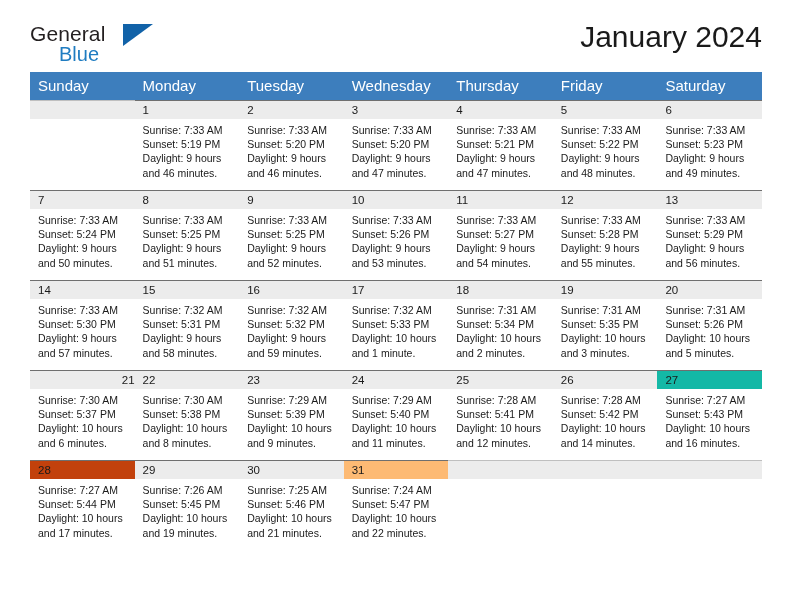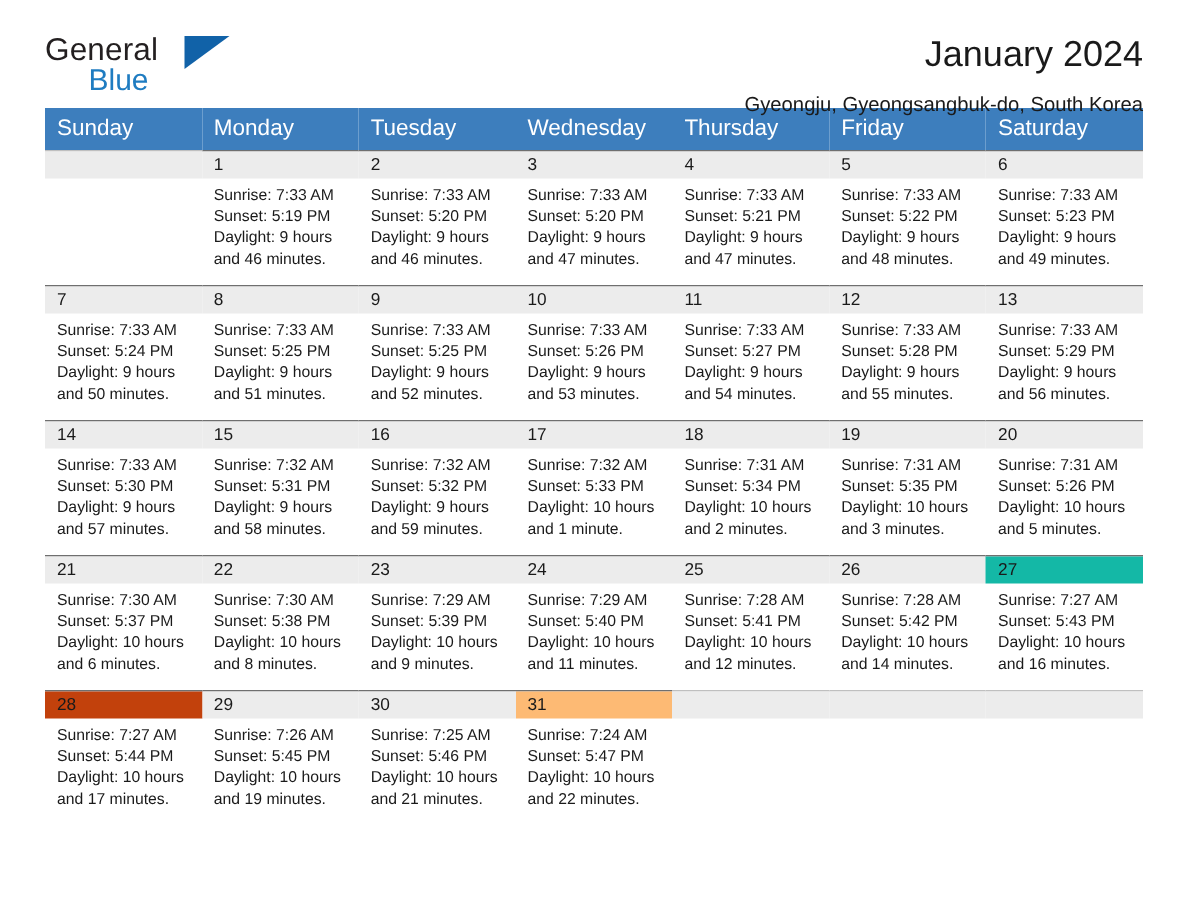--- a/index.html
+++ b/index.html
@@ -62,21 +62,21 @@
     height: 0;
     border-left: 30px solid #1162a8;
     border-bottom: 22px solid transparent;
   }
 
   .title-block {
     text-align: right;
     padding-top: 0;
   }
   .cal-title {
-    font-size: 24px;
+    font-size: 30px;
     color: #1a1a1a;
     line-height: 30px;
     white-space: nowrap;
   }
   .cal-subtitle {
     font-size: 13.5px;
     color: #1a1a1a;
     line-height: 18px;
     margin-top: 9px;
     white-space: nowrap;
@@ -144,21 +144,20 @@
   <div class="header">
 
     <div class="brand">
       <span class="brand-general">General</span>
       <span class="brand-triangle" style="border-left-color: rgb(17, 98, 168);"></span>
       <span class="brand-blue" style="color: rgb(31, 124, 193);">Blue</span>
     </div>
 
     <div class="title-block">
       <div class="cal-title">January 2024</div>
-      <div class="cal-subtitle">Gyeongju, Gyeongsangbuk-do, South Korea</div>
     </div>
 
   </div>
 
   <table class="calendar">
     <colgroup>
       <col>
         <col>
         <col>
         <col>
@@ -405,21 +404,21 @@
                 <div>Sunset: 5:26 PM</div>
                 <div>Daylight: 10 hours</div>
                 <div>and 5 minutes.</div>
               </div>
             </div>
           </td>
         </tr>
         <tr>
           <td>
             <div class="cell has-day">
-              <div class="daynum-bar" style="background: rgb(236, 236, 236);">21</div>
+              <div class="daynum-bar" style="background: rgb(236, 236, 236); text-align: right;">21</div>
               <div class="lines">
                 <div>Sunrise: 7:30 AM</div>
                 <div>Sunset: 5:37 PM</div>
                 <div>Daylight: 10 hours</div>
                 <div>and 6 minutes.</div>
               </div>
             </div>
           </td>
           <td>
             <div class="cell has-day">

